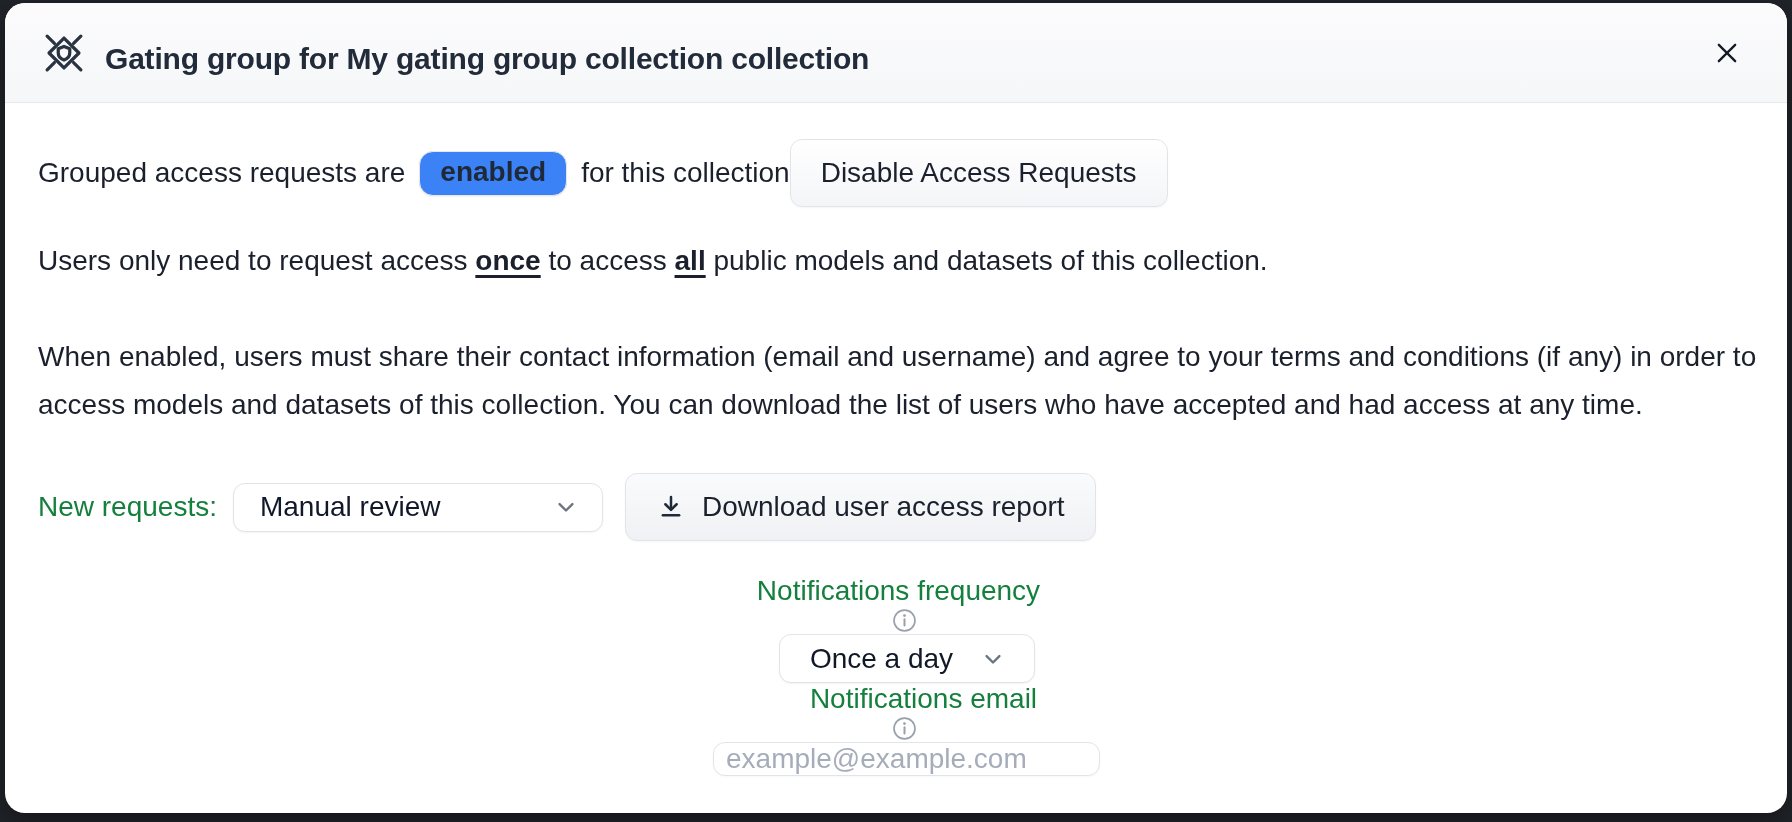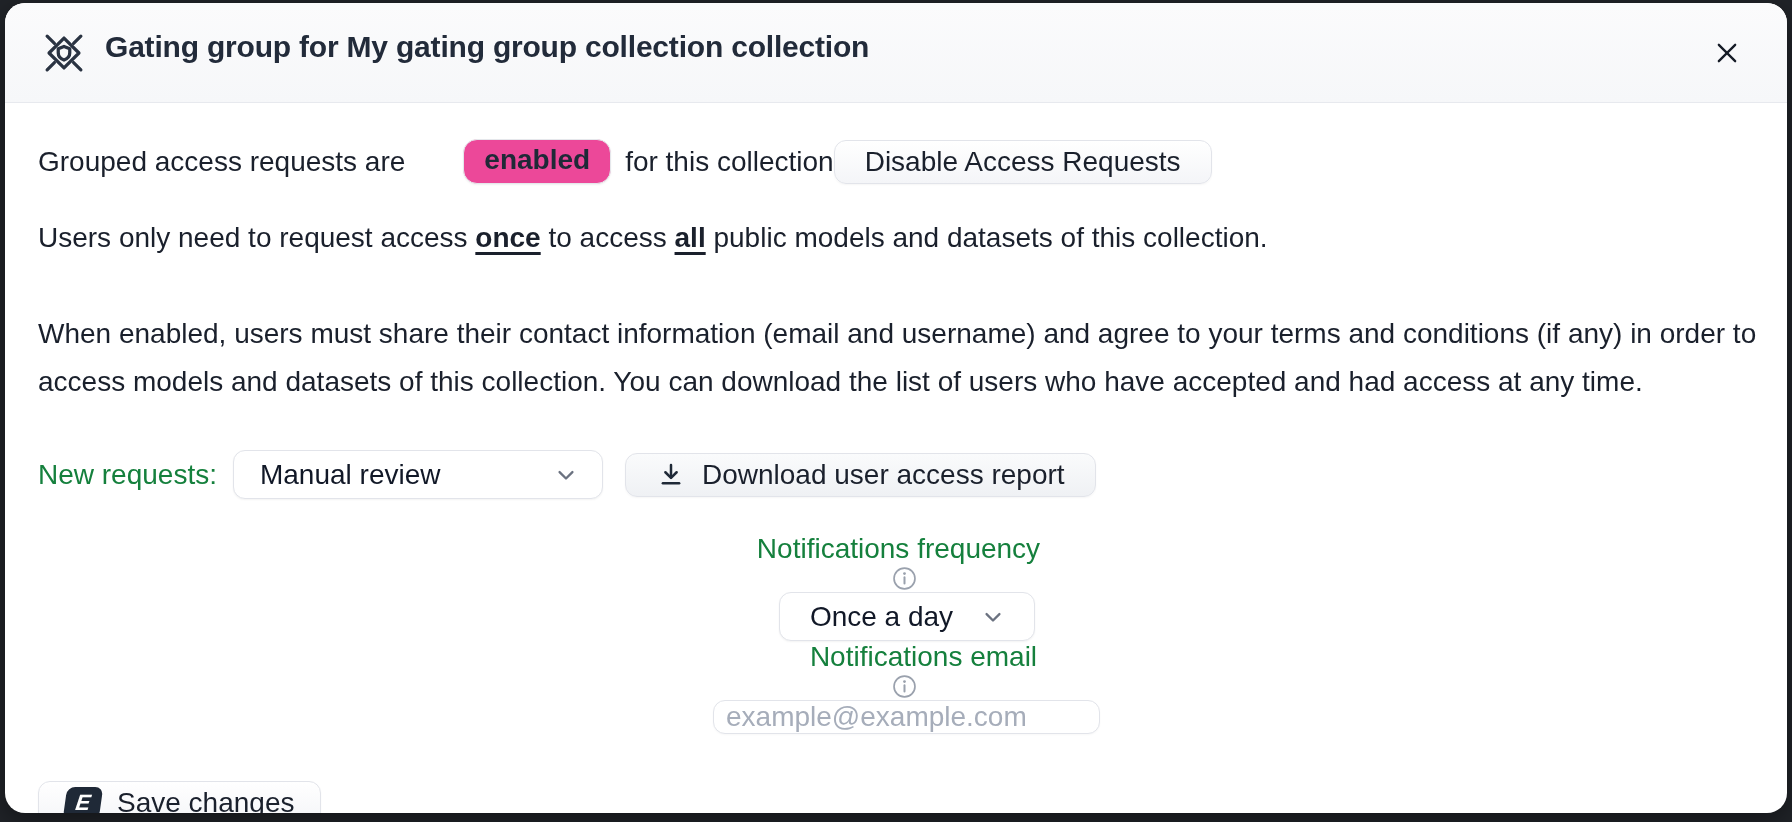--- a/index.html
+++ b/index.html
@@ -19,21 +19,21 @@
   }
   .modal-header {
     height: 100px;
     background: linear-gradient(180deg, #fbfbfc 0%, #f6f7f9 100%);
     border-bottom: 1px solid #e7e9ee;
     display: flex;
     align-items: center;
     justify-content: space-between;
     padding: 0 38px 0 36px;
   }
-  .title-wrap { display: flex; align-items: flex-start; gap: 18px; }
+  .title-wrap { display: flex; align-items: flex-end; gap: 18px; }
   .modal-title {
     font-size: 30px;
     font-weight: 700;
     color: #222b3a;
     letter-spacing: -0.2px;
   }
   .close-btn {
     background: none; border: none; cursor: pointer;
     width: 44px; height: 44px;
     display: flex; align-items: center; justify-content: center;
@@ -42,32 +42,31 @@
 
   .status-row {
     display: flex; align-items: center; 
   }
   .status-text {
     display: flex; align-items: center; gap: 14px;
     font-size: 28px; color: #1a202c;
   }
   .badge {
     display: inline-block;
-    background: #ec4899;
+    background: #3b82f6;
     border: 1px solid #e5e7eb;
     border-radius: 14px;
     box-shadow: 0 1px 2px rgba(0,0,0,.06);
     padding: 4px 20px 7px 20px;
     font-weight: 700;
     color: #1f2937;
-    margin-left: 44px;
   }
   .btn {
     display: inline-flex; align-items: center; justify-content: center; gap: 16px;
-    height: 44px;
+    height: 68px;
     border: 1px solid #e2e4ea;
     border-radius: 12px;
     background: linear-gradient(180deg, #ffffff 0%, #f4f5f8 100%);
     box-shadow: 0 1px 2px rgba(0,0,0,.04);
     font-size: 28px;
     font-family: inherit;
     color: #1a202c;
     padding: 0 30px;
     cursor: pointer;
     white-space: nowrap;

